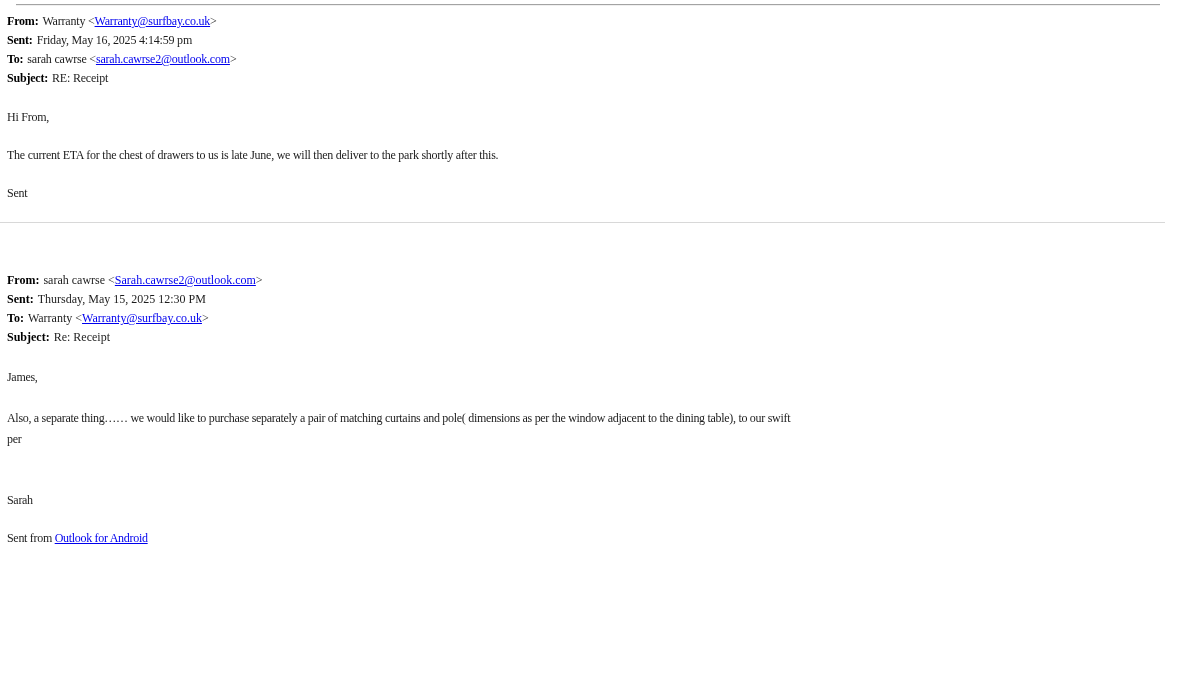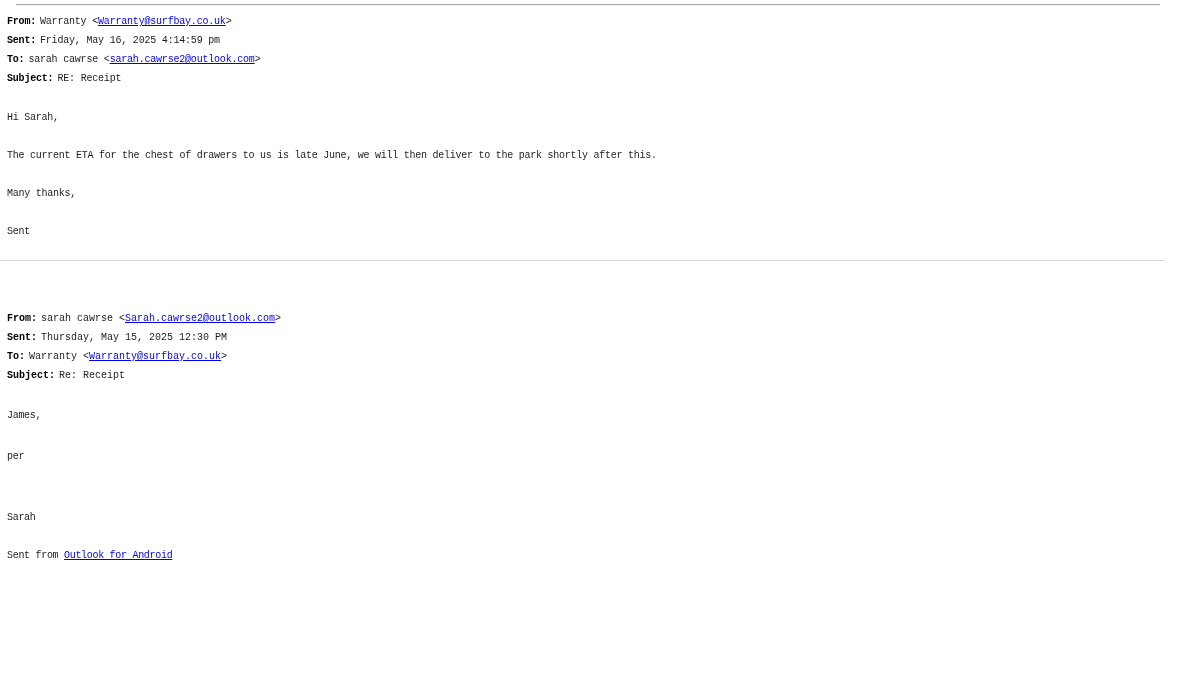--- a/index.html
+++ b/index.html
@@ -9,22 +9,22 @@
     --rule-dark:#a3a3a3;
     --rule-light:#f0f0f0;
     --bg:#ffffff;
   }
   *{box-sizing:border-box;}
   html,body{margin:0;padding:0;}
   body{background:var(--bg);}
   .page{
     width:1178px;height:675px;overflow:hidden;background:var(--bg);
     color:var(--text);
-    font-family:Liberation Mono, monospace;
-    font-size:10px;
+    font-family:Liberation Serif, serif;
+    font-size:12px;
   }
   .top-rule{
     height:0;border:0;
     border-top:1px solid var(--rule-dark);
     border-bottom:1px solid var(--rule-light);
     margin:4px 18px 6px 16px;
   }
   .content{padding:0 7px;}
   .hdr{letter-spacing:-0.2px;}
   .hrow{line-height:19px;white-space:nowrap;}
@@ -60,23 +60,22 @@
           <span class="hlabel">Sent:</span><span>Friday, May 16, 2025 4:14:59 pm</span>
         </div>
         <div class="hrow">
           <span class="hlabel">To:</span><span>sarah cawrse &lt;</span><a class="mail-link">sarah.cawrse2@outlook.com</a><span>&gt;</span>
         </div>
         <div class="hrow">
           <span class="hlabel">Subject:</span><span>RE: Receipt</span>
         </div>
       </div>
       <div class="body1">
-        <p>Hi Sarah,</p>
+        <p>Hi From,</p>
         <p>The current ETA for the chest of drawers to us is late June, we will then deliver to the park shortly after this.</p>
-        <p>Many thanks,</p>
         <p>Sent</p>
       </div>
     </div>
 
     <hr class="msg-divider">
 
     <div>
       <div class="hdr hdr2">
         <div class="hrow">
           <span class="hlabel">From:</span><span>sarah cawrse &lt;</span><a class="mail-link">Sarah.cawrse2@outlook.com</a><span>&gt;</span>
@@ -87,20 +86,21 @@
         <div class="hrow">
           <span class="hlabel">To:</span><span>Warranty &lt;</span><a class="mail-link">Warranty@surfbay.co.uk</a><span>&gt;</span>
         </div>
         <div class="hrow">
           <span class="hlabel">Subject:</span><span>Re: Receipt</span>
         </div>
       </div>
       <div class="body2">
         <p>James,</p>
         <div class="para-lines">
+          <div class="pline">Also, a separate thing……  we would like to purchase separately a pair of matching curtains and pole( dimensions as per the window adjacent to the dining table), to our swift</div>
           <div class="pline">per</div>
         </div>
         <p class="closing-sarah">Sarah</p>
         <p class="footer-line">
           <span>Sent from </span><a class="mail-link">Outlook for Android</a>
         </p>
       </div>
     </div>
 
   </div>

